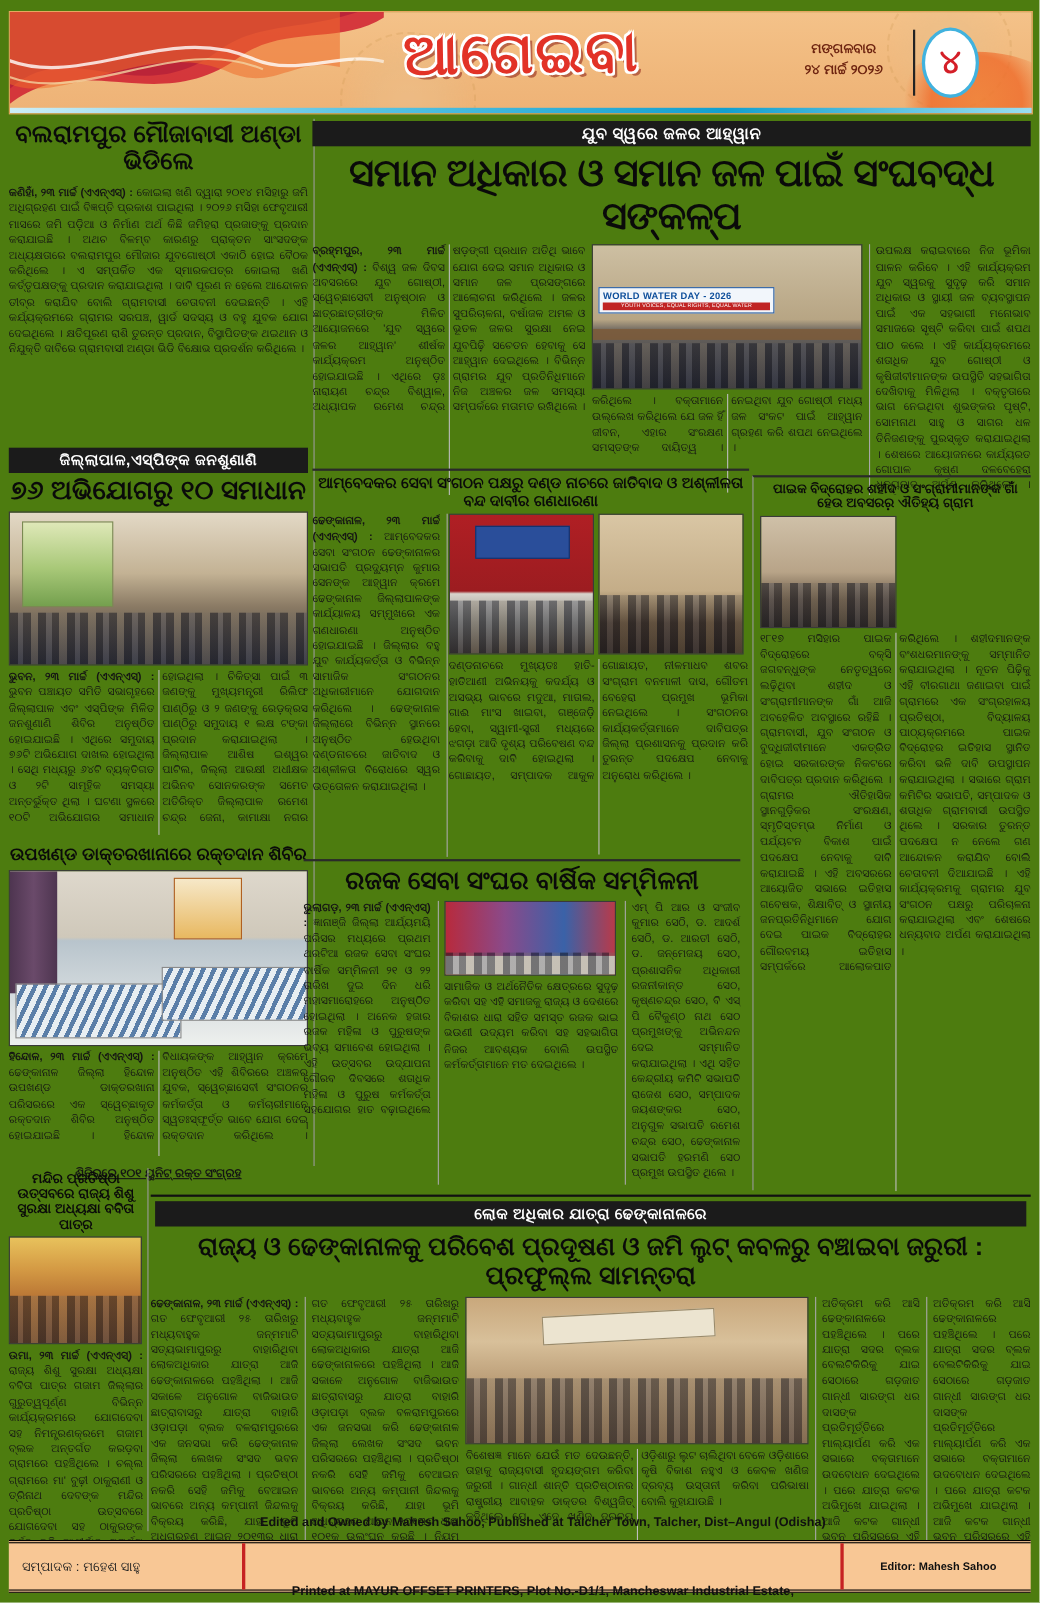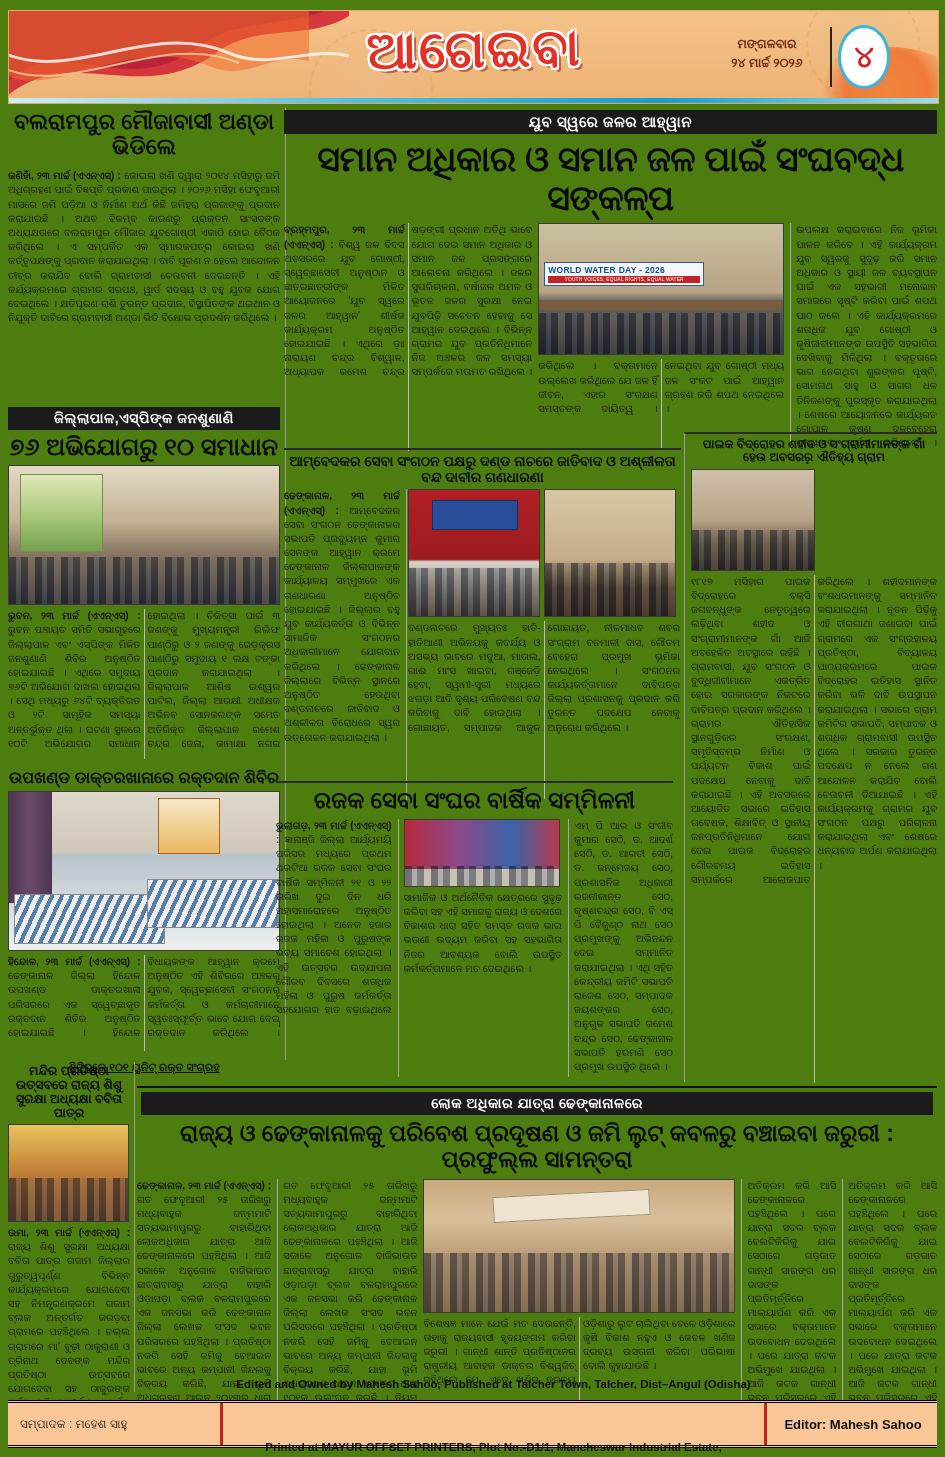--- a/index.html
+++ b/index.html
@@ -77,21 +77,21 @@
   #art-mandira .hl{font-size:12.5px;margin:2px 0 4px 0;}
 
   #art-main{position:absolute;left:284px;top:110px;width:653px;height:319px;}
   #art-main .kicker{font-size:15px;}
   #art-main .hl{font-size:35px;margin:5px 0 6px 0;letter-spacing:-.5px;}
   #main-body{display:flex;gap:6px;height:228px;}
   #main-colA{width:252px;height:228px;}
   #main-mid{width:246px;}
   #main-colD{width:143px;height:228px;padding-left:5px;}
 
-  #art-ambedkar{position:absolute;left:284px;top:448px;width:397px;height:347px;border-top:2px solid #2a2a2a;padding-top:3px;box-sizing:border-box;}
+  #art-ambedkar{position:absolute;left:284px;top:426px;width:397px;height:347px;border-top:2px solid #2a2a2a;padding-top:3px;box-sizing:border-box;}
   #art-ambedkar .hl{font-size:14px;margin:1px 0 4px 0;}
   #ambedkar-row{display:flex;gap:6px;height:312px;}
   #ambedkar-col1{width:116px;height:312px;}
   #ambedkar-mid{width:272px;}
   .photo-pair{display:flex;gap:4px;}
 
   #art-paika{position:absolute;left:684px;top:432px;width:253px;height:650px;border-top:2px solid #2a2a2a;border-left:1px solid #9a9a9a;padding-left:6px;padding-top:3px;box-sizing:border-box;}
   #art-paika .hl{font-size:12px;margin:1px 0 4px 0;}
   #paika-row{display:flex;gap:5px;margin-bottom:4px;}
   #paika-row .body-txt{width:116px;height:100px;}
@@ -111,21 +111,21 @@
   #lok-mid{width:312px;}
   #lok-col4,#lok-col5{width:90px;height:240px;padding-left:5px;}
 
   
   #footer{position:absolute;left:8px;top:1400px;width:929px;height:48px;background:#f8c795;
     border-top:3px double #000;border-bottom:3px double #000;display:flex;align-items:stretch;box-sizing:border-box;}
   #footer .sep{width:3px;background:#c62222;margin:0 2px;}
   #footer-left{width:198px;display:flex;align-items:center;padding-left:12px;font-size:12px;color:#222;}
   #footer-center{flex:1;display:flex;flex-direction:column;justify-content:center;text-align:center;
     font-weight:bold;font-size:11.5px;line-height:1.35;color:#101010;gap:48px;}
-  #footer-right{width:168px;display:flex;align-items:center;justify-content:center;font-weight:bold;font-size:13px;color:#101010;}
+  #footer-right{width:168px;display:flex;align-items:center;justify-content:center;font-weight:bold;font-size:10px;color:#101010;}
 </style>
 </head>
 <body>
 
 <div id="page">
 
   <div id="masthead">
     <svg class="waves" width="340" height="92" viewBox="0 0 340 92">
       <path d="M-10,80 C50,10 110,95 190,35 C230,5 280,20 340,-10 L-10,-10 Z" fill="#3b3263" opacity="0.9"></path>
       <path d="M-10,92 C60,25 130,100 210,40 C250,12 300,30 340,5 L340,-10 L-10,-10 Z" fill="#cf2030" opacity="0.85"></path>

